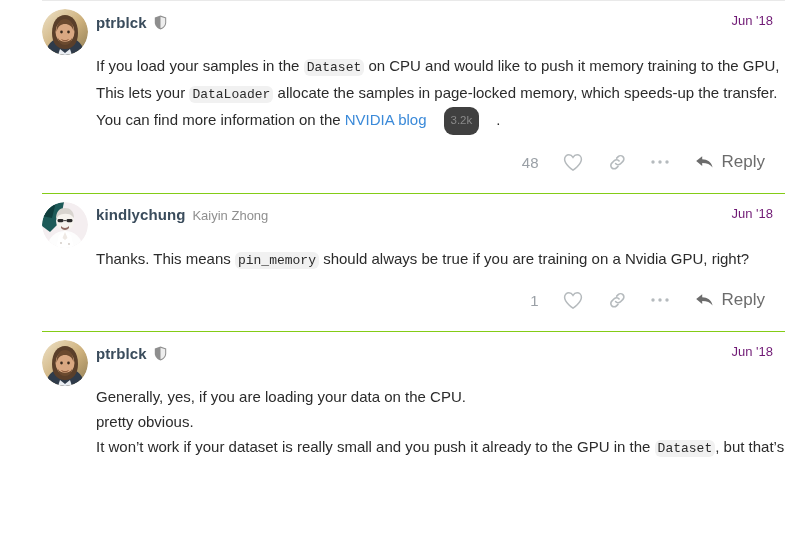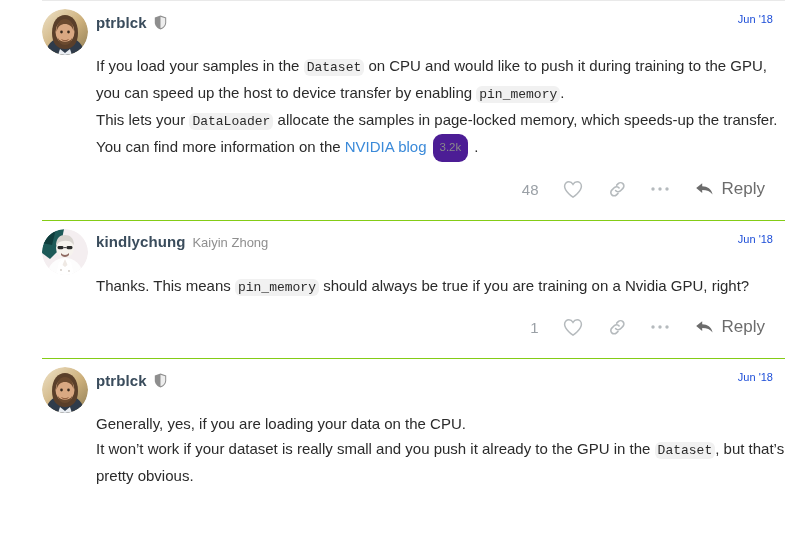--- a/index.html
+++ b/index.html
@@ -66,22 +66,22 @@
   .fullname {
     font-size: 13px;
     color: #8f8f8f;
   }
   .shield-icon { display: inline-block; width: 13px; height: 15px; position: relative; top: 2px; }
 
   .post-date {
     position: absolute;
     right: 12px;
     top: 12px;
-    font-size: 11px;
-    color: #1d4ed8;
+    font-size: 13px;
+    color: #701a75;
   }
 
   
   .post-body {
     margin-left: 54px;
     padding-right: 16px;
     font-size: 15px;
     line-height: 25px;
     color: #2b2b2b;
     padding-top: 2px;
@@ -97,27 +97,27 @@
     border-radius: 6px;
   }
 
   a.link {
     color: #3b8ad9;
     text-decoration: none;
   }
 
   .badge-count {
     display: inline-block;
-    background: #4c1d95;
+    background: #404040;
     color: #8a8a8a;
     font-size: 11.5px;
     border-radius: 9px;
     padding: 1px 7px 2px 7px;
     vertical-align: 1px;
-    margin: 0 6px;
+    margin: 0 17px;
   }
 
   
   .post-actions {
     display: flex;
     justify-content: flex-end;
     align-items: center;
     gap: 0px;
     padding: 14px 14px 18px 0;
   }
@@ -181,22 +181,21 @@
         <div class="name-block">
           <span class="username">ptrblck</span>
           <span class="shield-icon"><svg width="13" height="15" viewBox="0 0 13 15">
               <path d="M6.5 0.6 L12.2 2.6 L12.2 7.4 C12.2 10.8 9.6 13.3 6.5 14.4 C3.4 13.3 0.8 10.8 0.8 7.4 L0.8 2.6 Z" fill="#8e8e8e"></path>
               <path d="M6.5 1.7 L11.2 3.35 L11.2 7.4 C11.2 10.2 9.1 12.4 6.5 13.35 Z" fill="#ffffff" opacity="0.85"></path>
             </svg></span>
         </div>
         <div class="post-date">Jun '18</div>
       </div>
       <div class="post-body">
-        <div class="line"><span>If you load your samples in the </span><code>Dataset</code><span> on CPU and would like to push it during training to the GPU,</span></div>
-        <div class="line"><span>you can speed up the host to device transfer by enabling </span><code>pin_memory</code><span>.</span></div>
+        <div class="line"><span>If you load your samples in the </span><code>Dataset</code><span> on CPU and would like to push it memory training to the GPU,</span></div>
         <div class="line"><span>This lets your </span><code>DataLoader</code><span> allocate the samples in page-locked memory, which speeds-up the transfer.</span></div>
         <div class="line"><span>You can find more information on the </span><a class="link" href="#">NVIDIA blog</a><span class="badge-count">3.2k</span><span>.</span></div>
       </div>
       <div class="post-actions">
         <span class="like-count">48</span>
         <span class="icon-btn heart-wrap">
           <svg width="20" height="19" viewBox="0 0 20 19">
             <path d="M10 17.2 C10 17.2 1.6 11.6 1.6 6.3 C1.6 3.6 3.6 1.8 5.9 1.8 C7.6 1.8 9.1 2.8 10 4.3 C10.9 2.8 12.4 1.8 14.1 1.8 C16.4 1.8 18.4 3.6 18.4 6.3 C18.4 11.6 10 17.2 10 17.2 Z" fill="none" stroke="#b5babd" stroke-width="1.5"></path>
           </svg>
         </span>
@@ -325,17 +324,17 @@
           <span class="username">ptrblck</span>
           <span class="shield-icon"><svg width="13" height="15" viewBox="0 0 13 15">
               <path d="M6.5 0.6 L12.2 2.6 L12.2 7.4 C12.2 10.8 9.6 13.3 6.5 14.4 C3.4 13.3 0.8 10.8 0.8 7.4 L0.8 2.6 Z" fill="#8e8e8e"></path>
               <path d="M6.5 1.7 L11.2 3.35 L11.2 7.4 C11.2 10.2 9.1 12.4 6.5 13.35 Z" fill="#ffffff" opacity="0.85"></path>
             </svg></span>
         </div>
         <div class="post-date">Jun '18</div>
       </div>
       <div class="post-body">
         <div class="line"><span>Generally, yes, if you are loading your data on the CPU.</span></div>
+        <div class="line"><span>pretty obvious.</span></div>
         <div class="line"><span>It won’t work if your dataset is really small and you push it already to the GPU in the </span><code>Dataset</code><span>, but that’s</span></div>
-        <div class="line"><span>pretty obvious.</span></div>
       </div>
     </div>
   </div>
 
 </body></html>

